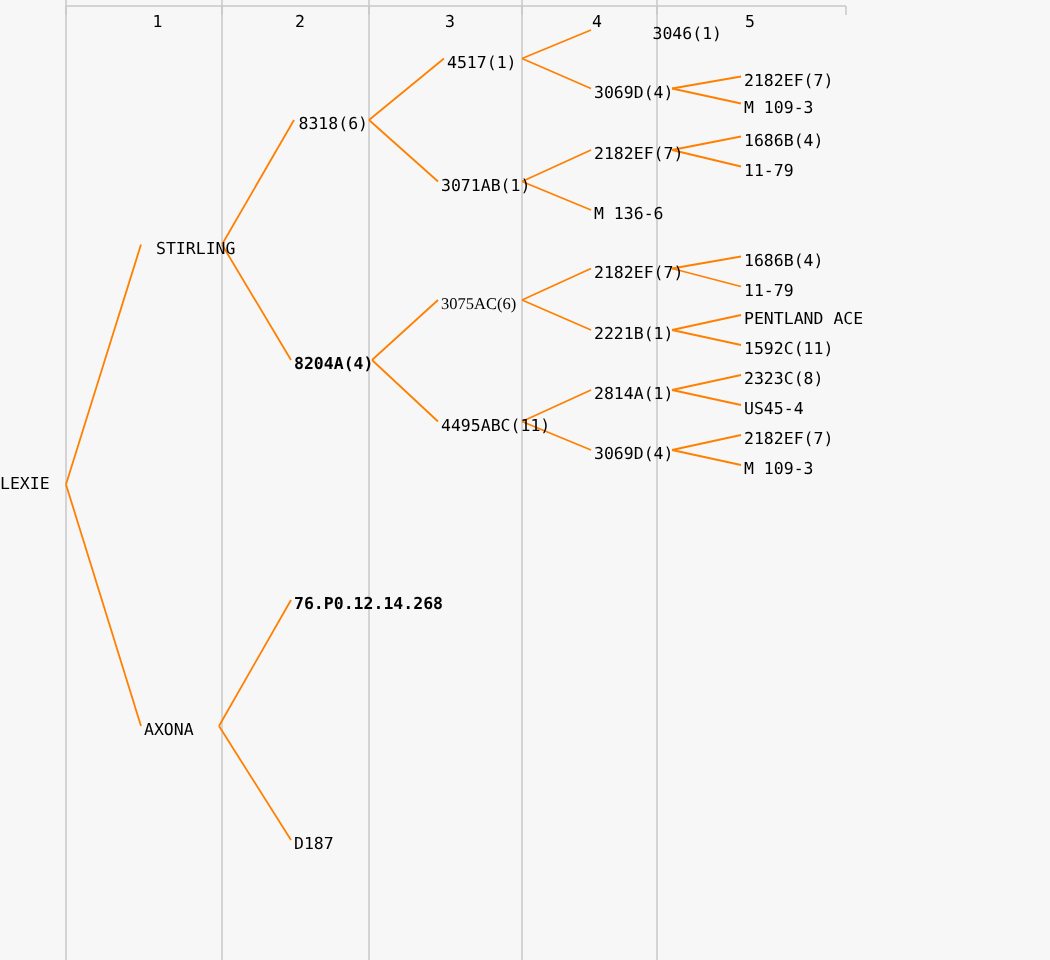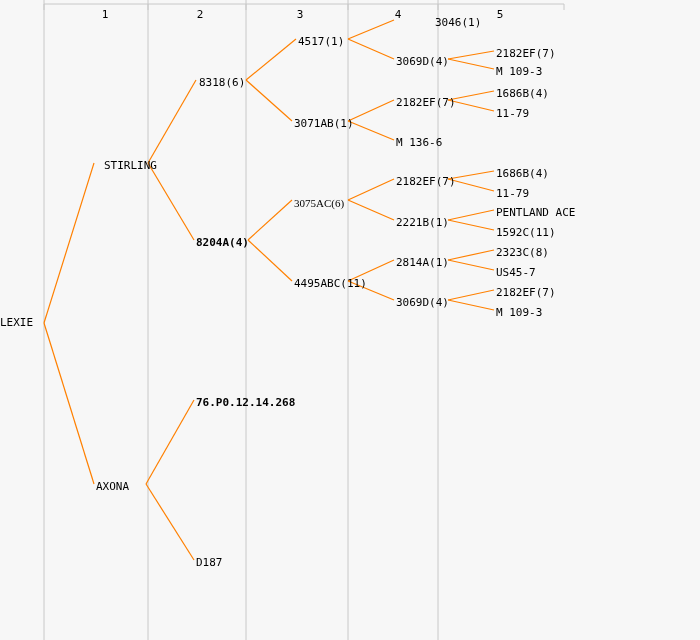--- a/index.html
+++ b/index.html
@@ -122,17 +122,17 @@
       <div class="node-label" style="left: 396px; top: 297px;">3069D(4)</div>
       <div class="node-label" style="left: 496px; top: 48px;">2182EF(7)</div>
       <div class="node-label" style="left: 496px; top: 66px;">M 109-3</div>
       <div class="node-label" style="left: 496px; top: 88px;">1686B(4)</div>
       <div class="node-label" style="left: 496px; top: 108px;">11-79</div>
       <div class="node-label" style="left: 496px; top: 168px;">1686B(4)</div>
       <div class="node-label" style="left: 496px; top: 188px;">11-79</div>
       <div class="node-label" style="left: 496px; top: 207px;">PENTLAND ACE</div>
       <div class="node-label" style="left: 496px; top: 227px;">1592C(11)</div>
       <div class="node-label" style="left: 496px; top: 247px;">2323C(8)</div>
-      <div class="node-label" style="left: 496px; top: 267px;">US45-7</div>
+      <div class="node-label" style="left: 496px; top: 267px;">US45-4</div>
       <div class="node-label" style="left: 496px; top: 287px;">2182EF(7)</div>
       <div class="node-label" style="left: 496px; top: 307px;">M 109-3</div>
     </div>
 </div>
 
 </body></html>

